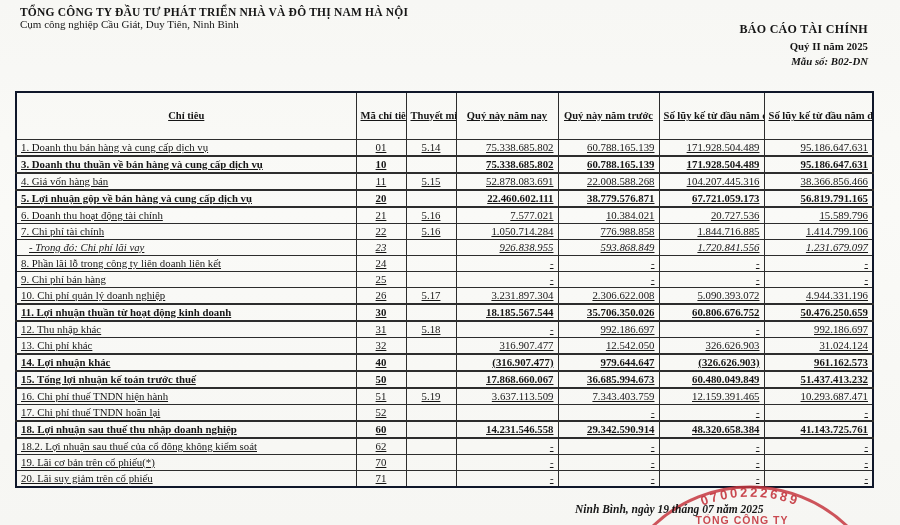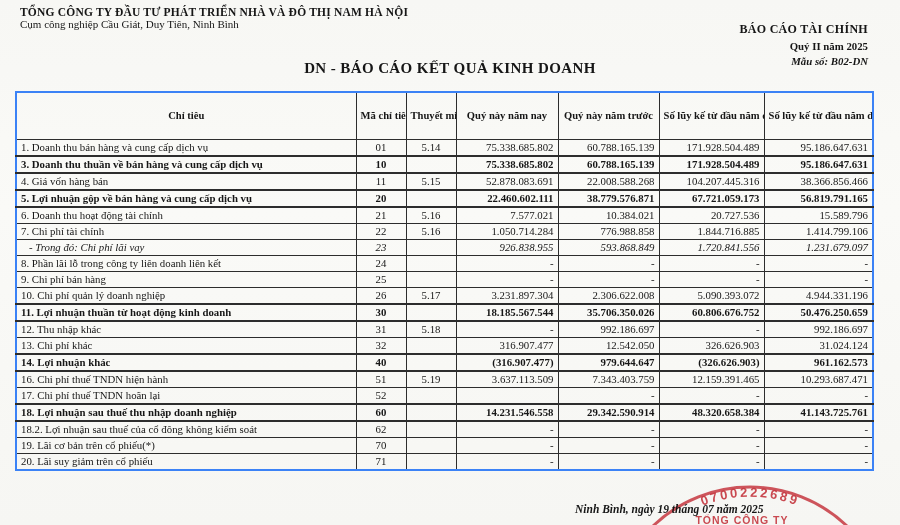--- a/index.html
+++ b/index.html
@@ -30,21 +30,21 @@
   
   table.report{
     position:absolute;left:15px;top:91px;width:857px;
     border-collapse:collapse;table-layout:fixed;
     font-size:10.8px;
   }
   table.report th,table.report td{
     border:1px solid #2d2d2d;
     padding:0 4px;overflow:hidden;white-space:nowrap;
   }
-  table.report{border:2px solid #3b82f6;}
+  table.report{border:2px solid #0f172a;text-decoration:underline;}
   thead th{
     font-weight:bold;text-align:center;vertical-align:middle;
     height:46px;line-height:1.28;white-space:normal;
     font-size:10.6px;padding:1px 2px;border-bottom-width:2px;
   }
   tbody td{height:15px;line-height:15px;vertical-align:middle;}
   td.c-label{text-align:left;padding-left:4px;}
   td.c-code,td.c-note{text-align:center;}
   td.c-num{text-align:right;padding-right:4px;}
   tr.bold td{font-weight:bold;border-top-width:2px;border-bottom-width:2px;}
@@ -67,21 +67,20 @@
     <div class="company">TỔNG CÔNG TY ĐẦU TƯ PHÁT TRIỂN NHÀ VÀ ĐÔ THỊ NAM HÀ NỘI</div>
     <div class="address">Cụm công nghiệp Cầu Giát, Duy Tiên, Ninh Bình</div>
   </div>
 
   <div class="hdr-right">
     <div class="report-type">BÁO CÁO TÀI CHÍNH</div>
     <div class="period">Quý II năm 2025</div>
     <div class="form-no">Mẫu số: B02-DN</div>
   </div>
 
-  <div class="title">DN - BÁO CÁO KẾT QUẢ KINH DOANH</div>
 
   <table class="report">
     <colgroup>
       <col style="width:340px">
         <col style="width:50px">
         <col style="width:50px">
       <col style="width:102px">
         <col style="width:101px">
         <col style="width:105px">
         <col style="width:109px">
@@ -217,20 +216,29 @@
     </tr>
         <tr class="bold">
       <td class="c-label">14. Lợi nhuận khác</td>
       <td class="c-code">40</td>
       <td class="c-note"></td>
       <td class="c-num">(316.907.477)</td>
       <td class="c-num">979.644.647</td>
       <td class="c-num">(326.626.903)</td>
       <td class="c-num">961.162.573</td>
     </tr>
+        <tr class="bold">
+      <td class="c-label">15. Tổng lợi nhuận kế toán trước thuế</td>
+      <td class="c-code">50</td>
+      <td class="c-note"></td>
+      <td class="c-num">17.868.660.067</td>
+      <td class="c-num">36.685.994.673</td>
+      <td class="c-num">60.480.049.849</td>
+      <td class="c-num">51.437.413.232</td>
+    </tr>
         <tr>
       <td class="c-label">16. Chi phí thuế TNDN hiện hành</td>
       <td class="c-code">51</td>
       <td class="c-note">5.19</td>
       <td class="c-num">3.637.113.509</td>
       <td class="c-num">7.343.403.759</td>
       <td class="c-num">12.159.391.465</td>
       <td class="c-num">10.293.687.471</td>
     </tr>
         <tr>

